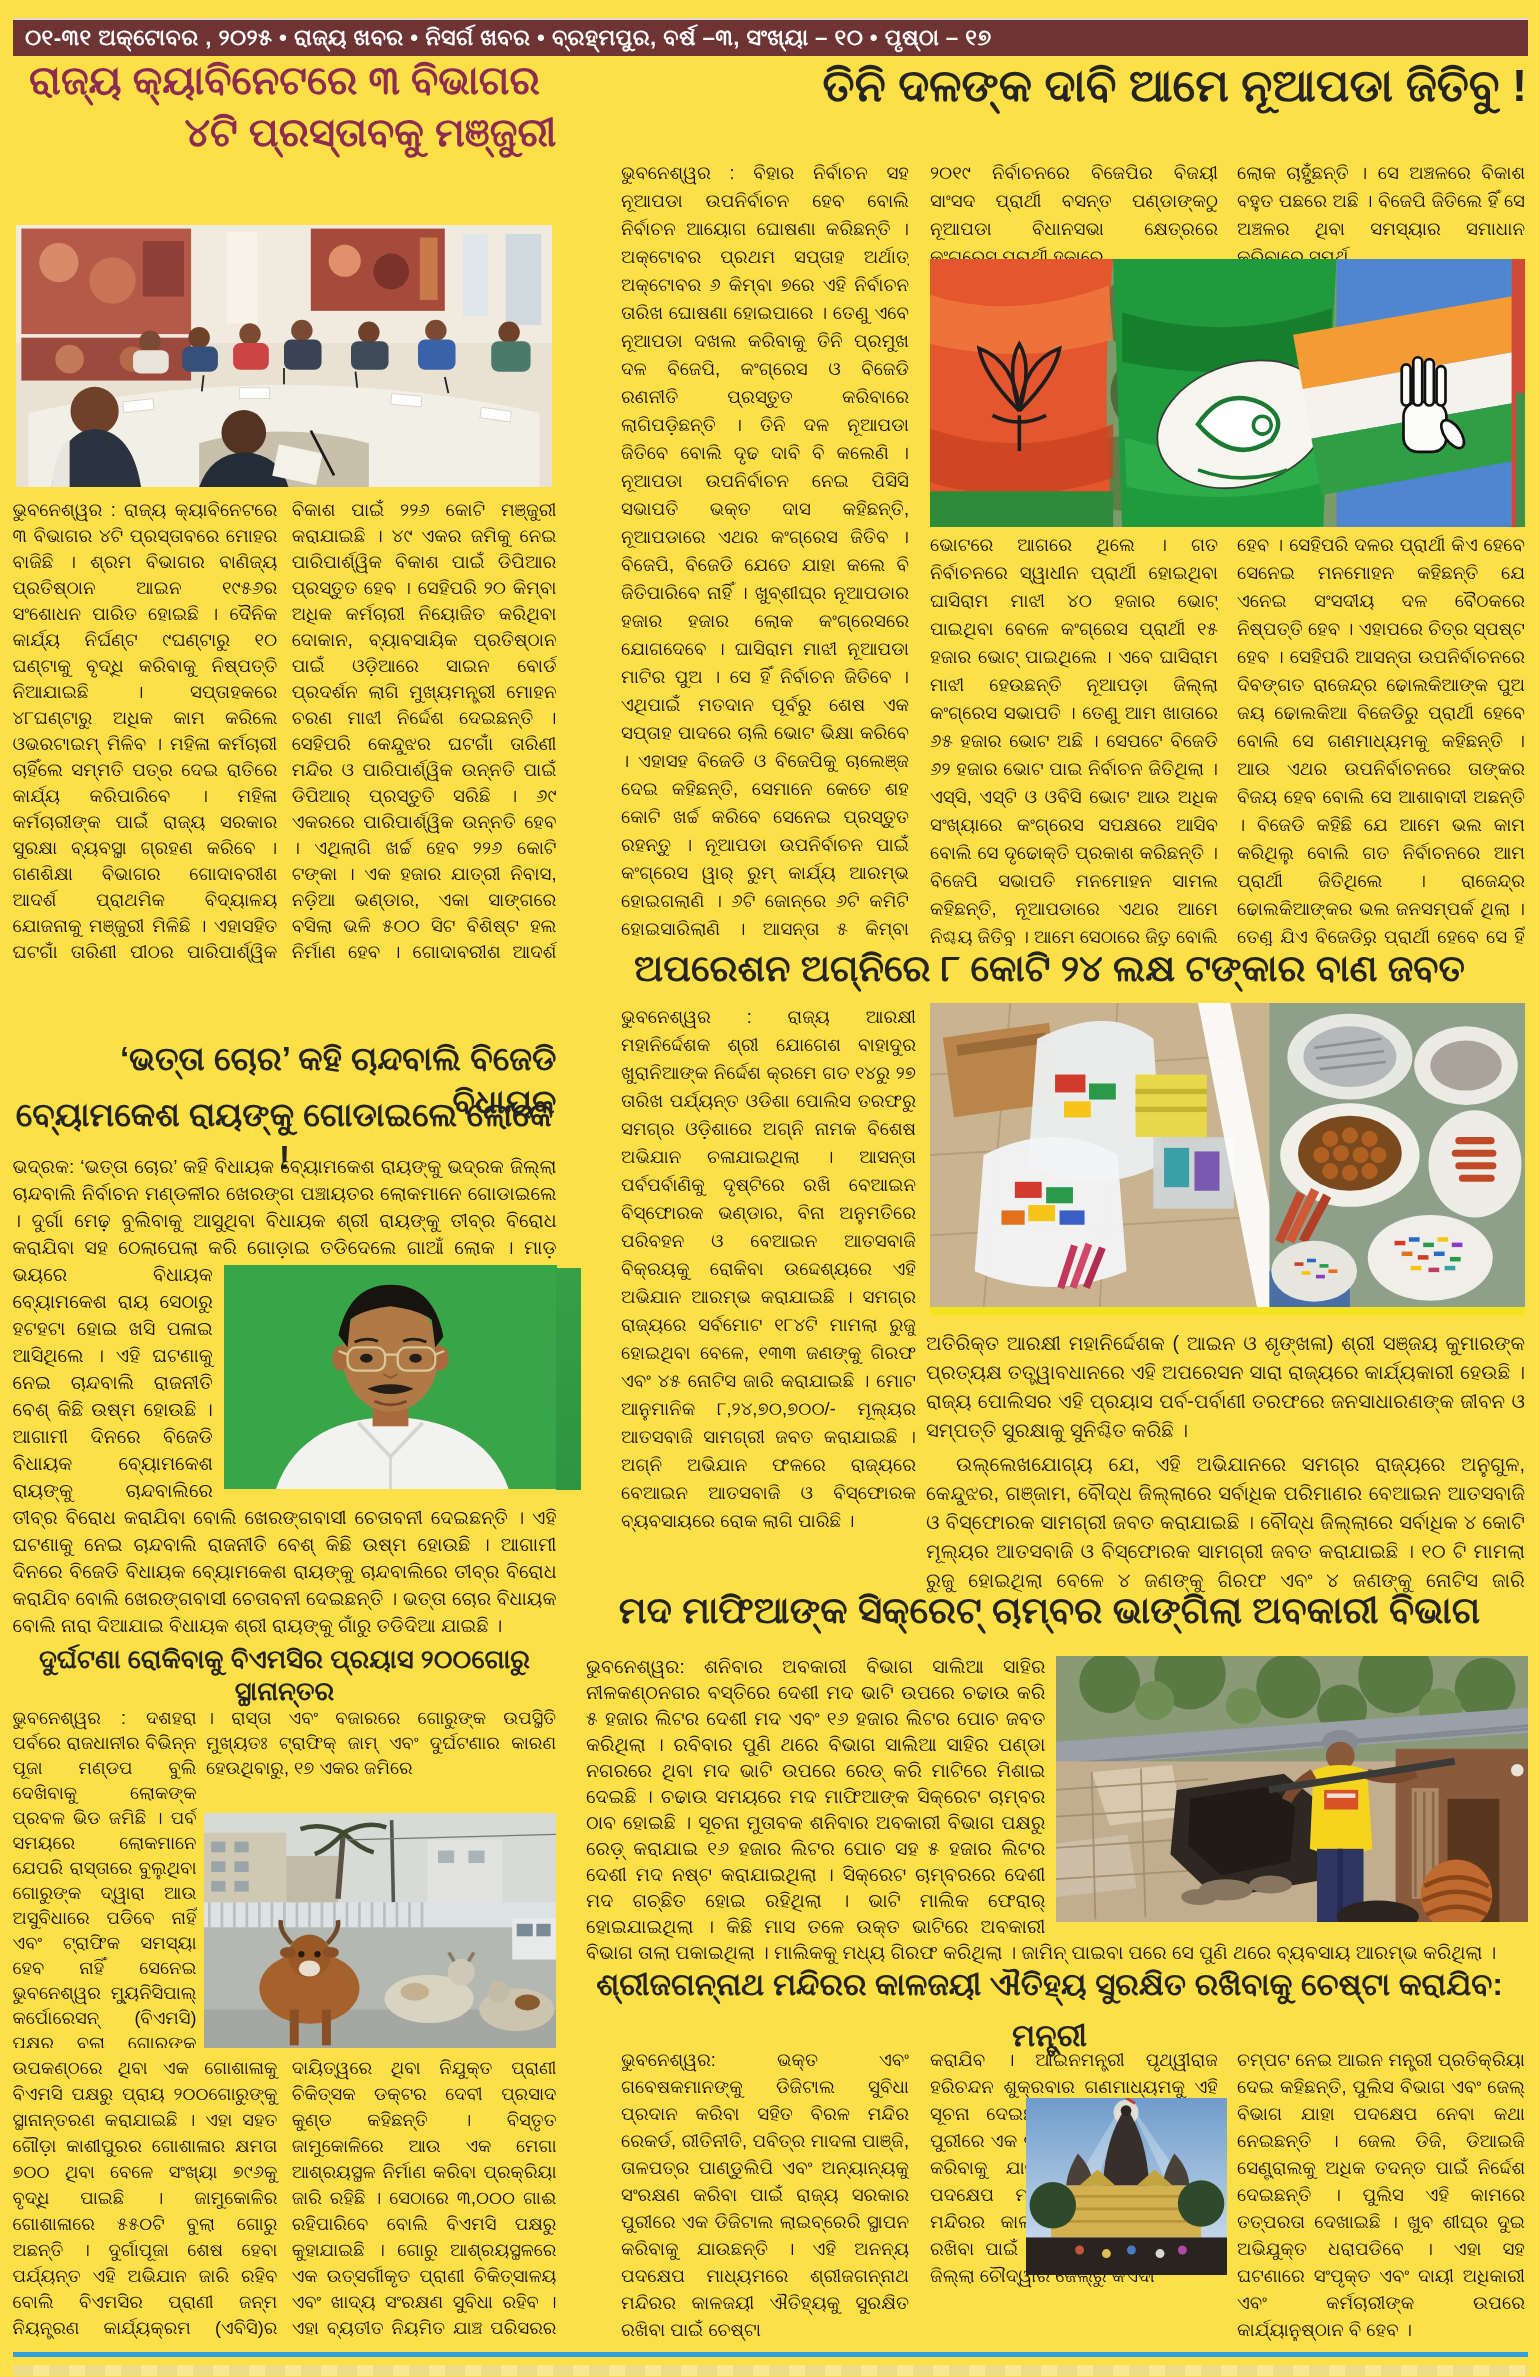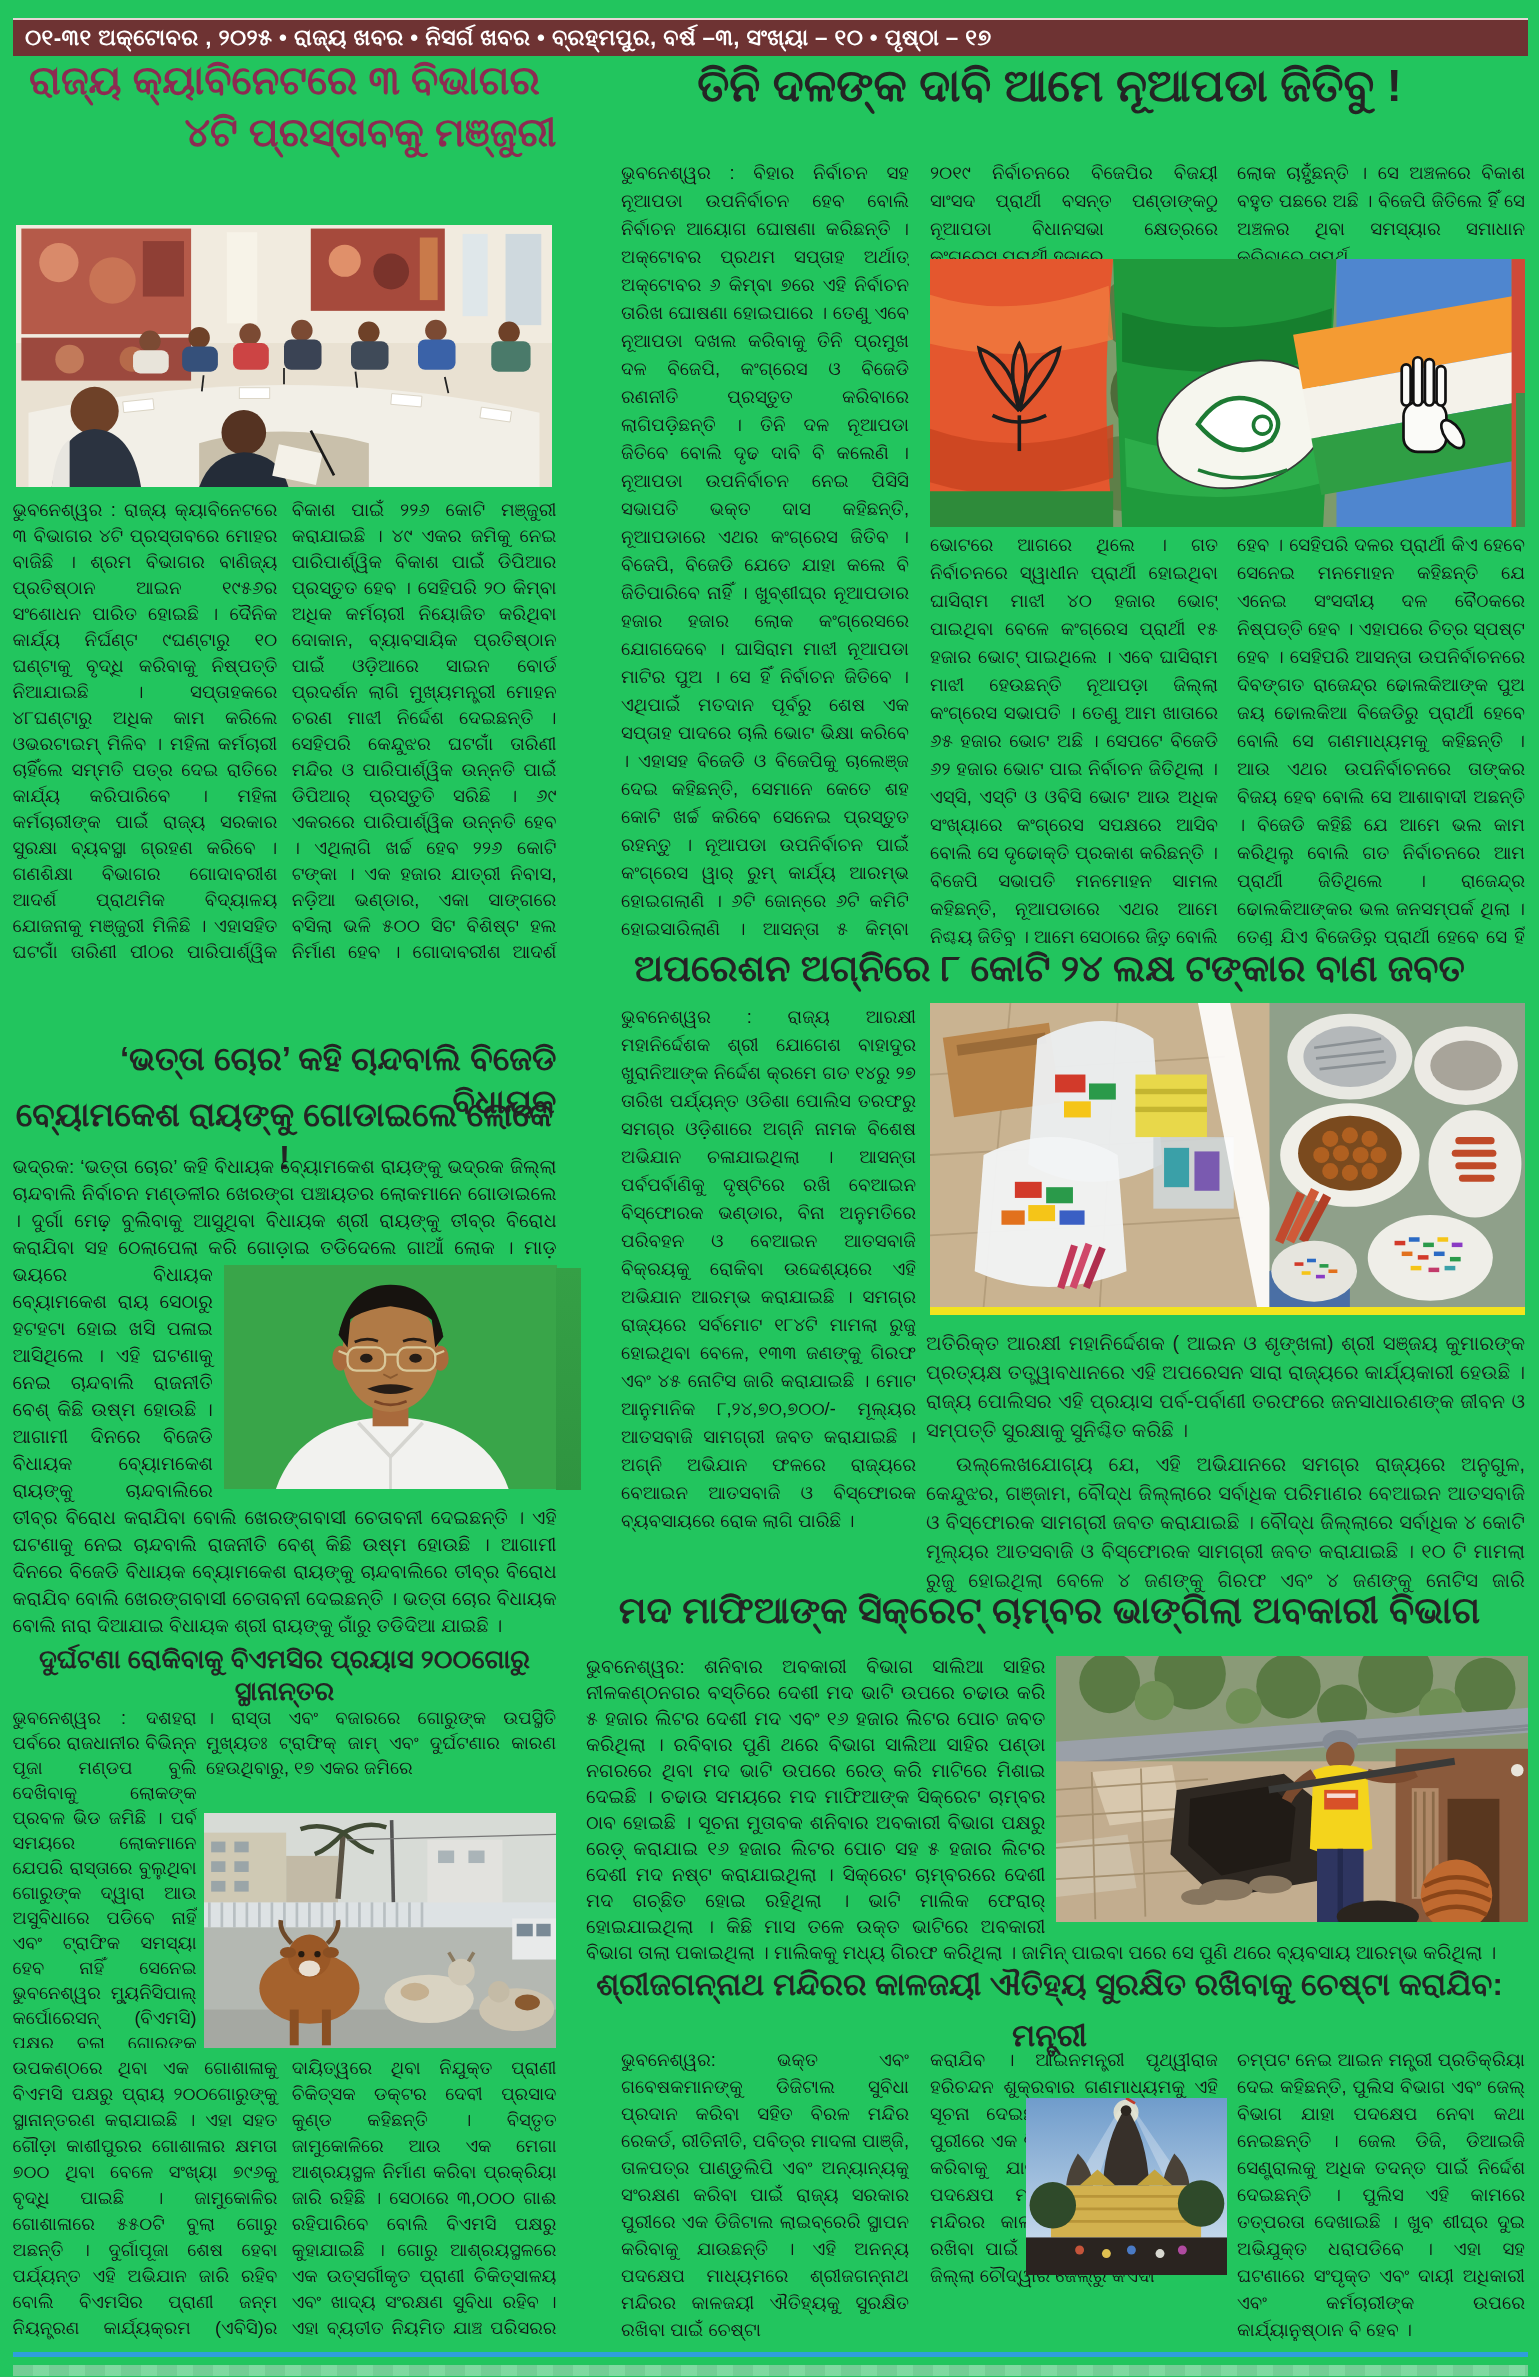--- a/index.html
+++ b/index.html
@@ -1,17 +1,17 @@
 <!DOCTYPE html>
 <html lang="or" style="font-size:14.3px"><head>
 <meta charset="utf-8">
 <style>
   html,body{margin:0;padding:0;background:#ffffff;}
   body{font-family:"Liberation Sans", sans-serif;color:#101010;}
-  .page{position:relative;width:1540px;height:2377px;background:#22c55e;overflow:hidden;}
+  .page{position:relative;width:1540px;height:2377px;background:#fde047;overflow:hidden;}
   .abs{position:absolute;}
   .masthead{background:#6e3333;color:#ffffff;font-size:22.4px;font-weight:bold;
     line-height:36px;padding:0 12.5px;letter-spacing:0.4px;border-top:2.7px solid #e6d6d6;
     white-space:nowrap;overflow:hidden;}
   .hl-maroon{color:#8d2b52;font-weight:bold;text-align:center;}
   .hl-dark{color:#242424;font-weight:bold;text-align:center;}
   .body-txt{font-size:18.3px;line-height:26px;text-align:justify;color:#141414;overflow:hidden;}
   .cols2{column-count:2;column-gap:14.3px;}
   .seg-top{overflow:hidden;}
   .photo{display:block;}
@@ -91,21 +91,21 @@
       <path d="M40 293 Q44 250 60 240 L60 293 Z" fill="#e8e6e0"></path>
       <circle cx="255" cy="232" r="25" fill="#553322"></circle>
       <path d="M205 293 Q218 256 255 254 Q295 256 305 293 Z" fill="#242c38"></path>
       <rect x="290" y="250" width="50" height="36" fill="#f4f1e8" transform="rotate(12 315 268)"></rect>
       <line x1="330" y1="230" x2="356" y2="280" stroke="#1a1a1a" stroke-width="3"></line>
     </svg>
   </div>
 
   <div class="abs body-txt cols2" style="left:12.5px;top:497px;width:544px;height:477px;">ଭୁବନେଶ୍ୱର : ରାଜ୍ୟ କ୍ୟାବିନେଟରେ ୩ ବିଭାଗର ୪ଟି ପ୍ରସ୍ତାବରେ ମୋହର ବାଜିଛି । ଶ୍ରମ ବିଭାଗର ବାଣିଜ୍ୟ ପ୍ରତିଷ୍ଠାନ ଆଇନ ୧୯୫୬ର ସଂଶୋଧନ ପାରିତ ହୋଇଛି । ଦୈନିକ କାର୍ଯ୍ୟ ନିର୍ଘଣ୍ଟ ୯ଘଣ୍ଟାରୁ ୧୦ ଘଣ୍ଟାକୁ ବୃଦ୍ଧି କରିବାକୁ ନିଷ୍ପତ୍ତି ନିଆଯାଇଛି । ସପ୍ତାହକରେ ୪୮ଘଣ୍ଟାରୁ ଅଧିକ କାମ କରିଲେ ଓଭରଟାଇମ୍ ମିଳିବ । ମହିଳା କର୍ମଚାରୀ ଚାହିଁଲେ ସମ୍ମତି ପତ୍ର ଦେଇ ରାତିରେ କାର୍ଯ୍ୟ କରିପାରିବେ । ମହିଳା କର୍ମଚାରୀଙ୍କ ପାଇଁ ରାଜ୍ୟ ସରକାର ସୁରକ୍ଷା ବ୍ୟବସ୍ଥା ଗ୍ରହଣ କରିବେ । ଗଣଶିକ୍ଷା ବିଭାଗର ଗୋଦାବରୀଶ ଆଦର୍ଶ ପ୍ରାଥମିକ ବିଦ୍ୟାଳୟ ଯୋଜନାକୁ ମଞ୍ଜୁରୀ ମିଳିଛି । ଏହାସହିତ ଘଟଗାଁ ତାରିଣୀ ପୀଠର ପାରିପାର୍ଶ୍ୱିକ ବିକାଶ ପାଇଁ ୨୨୬ କୋଟି ମଞ୍ଜୁରୀ କରାଯାଇଛି । ୪୯ ଏକର ଜମିକୁ ନେଇ ପାରିପାର୍ଶ୍ୱିକ ବିକାଶ ପାଇଁ ଡିପିଆର ପ୍ରସ୍ତୁତ ହେବ । ସେହିପରି ୨୦ କିମ୍ବା ଅଧିକ କର୍ମଚାରୀ ନିୟୋଜିତ କରିଥିବା ଦୋକାନ, ବ୍ୟାବସାୟିକ ପ୍ରତିଷ୍ଠାନ ପାଇଁ ଓଡ଼ିଆରେ ସାଇନ ବୋର୍ଡ ପ୍ରଦର୍ଶନ ଲାଗି ମୁଖ୍ୟମନ୍ତ୍ରୀ ମୋହନ ଚରଣ ମାଝୀ ନିର୍ଦ୍ଦେଶ ଦେଇଛନ୍ତି । ସେହିପରି କେନ୍ଦୁଝର ଘଟଗାଁ ତାରିଣୀ ମନ୍ଦିର ଓ ପାରିପାର୍ଶ୍ୱିକ ଉନ୍ନତି ପାଇଁ ଡିପିଆର୍ ପ୍ରସ୍ତୁତି ସରିଛି । ୬୯ ଏକରରେ ପାରିପାର୍ଶ୍ୱିକ ଉନ୍ନତି ହେବ । ଏଥିଲାଗି ଖର୍ଚ୍ଚ ହେବ ୨୨୬ କୋଟି ଟଙ୍କା । ଏକ ହଜାର ଯାତ୍ରୀ ନିବାସ, ନଡ଼ିଆ ଭଣ୍ଡାର, ଏକା ସାଙ୍ଗରେ ବସିଲା ଭଳି ୫୦୦ ସିଟ ବିଶିଷ୍ଟ ହଲ ନିର୍ମାଣ ହେବ । ଗୋଦାବରୀଶ ଆଦର୍ଶ ପ୍ରାଥମିକ ବିଦ୍ୟାଳୟ ଯୋଜନାରେ ବିଦ୍ୟାଳୟର ବିକାଶ ପାଇଁ ପ୍ରସ୍ତାବ ଅନୁମୋଦିତ ହୋଇଛି । ଶିକ୍ଷା ଅଧିକାର ଆଇନ ୨୦୦୯ର ଉଦ୍ଦେଶ୍ୟକୁ ପୂରଣ ପାଇଁ ସମନ୍ୱୟ ରକ୍ଷା କରି ପ୍ରତି ପଞ୍ଚାୟତ ପ୍ରାଥମିକ ସ୍ତରରେ ଗୋଟିଏ ଲେଖାଏଁ ବିଦ୍ୟାଳୟ ସ୍ଥାପନ ହେବ । ୩ ବର୍ଷ ପର୍ଯ୍ୟନ୍ତ ପ୍ରଥମ ପର୍ଯ୍ୟାୟରେ ୨ ହଜାର ୨୦୦ଟି ବିଦ୍ୟାଳୟ ନିର୍ମାଣ ହେବ । ଏଥିଲାଗି ଖର୍ଚ୍ଚ ହେବ ୧୨ ଶହ କୋଟି ଟଙ୍କା । ୪ କୋଟି ରୁ ଅଧିକ ଟଙ୍କା ଗୋଟିଏ ବିଦ୍ୟାଳୟ ପାଇଁ ଖର୍ଚ୍ଚ ହେବ । ପ୍ରଥମ ପର୍ଯ୍ୟାୟରେ ୩ ବର୍ଷ ଏବଂ ପରେ ସମସ୍ତ ପଞ୍ଚାୟତରେ ନିର୍ମାଣ କରାଯିବ ।</div>
 
-  <div class="abs hl-dark" style="left:572px;top:59px;width:955px;font-size:45px;line-height:54px;">ତିନି ଦଳଙ୍କ ଦାବି ଆମେ ନୂଆପଡା ଜିତିବୁ !</div>
+  <div class="abs hl-dark" style="left:572px;top:59px;width:955px;font-size:45px;line-height:54px;text-align:right;">ତିନି ଦଳଙ୍କ ଦାବି ଆମେ ନୂଆପଡା ଜିତିବୁ !</div>
 
   <div class="abs body-txt" style="left:621px;top:159px;width:288px;height:787px;line-height:28px;">ଭୁବନେଶ୍ୱର : ବିହାର ନିର୍ବାଚନ ସହ ନୂଆପଡା ଉପନିର୍ବାଚନ ହେବ ବୋଲି ନିର୍ବାଚନ ଆୟୋଗ ଘୋଷଣା କରିଛନ୍ତି । ଅକ୍ଟୋବର ପ୍ରଥମ ସପ୍ତାହ ଅର୍ଥାତ୍ ଅକ୍ଟୋବର ୬ କିମ୍ବା ୭ରେ ଏହି ନିର୍ବାଚନ ତାରିଖ ଘୋଷଣା ହୋଇପାରେ । ତେଣୁ ଏବେ ନୂଆପଡା ଦଖଲ କରିବାକୁ ତିନି ପ୍ରମୁଖ ଦଳ ବିଜେପି, କଂଗ୍ରେସ ଓ ବିଜେଡି ରଣନୀତି ପ୍ରସ୍ତୁତ କରିବାରେ ଲାଗିପଡ଼ିଛନ୍ତି । ତିନି ଦଳ ନୂଆପଡା ଜିତିବେ ବୋଲି ଦୃଢ ଦାବି ବି କଲେଣି । ନୂଆପଡା ଉପନିର୍ବାଚନ ନେଇ ପିସିସି ସଭାପତି ଭକ୍ତ ଦାସ କହିଛନ୍ତି, ନୂଆପଡାରେ ଏଥର କଂଗ୍ରେସ ଜିତିବ । ବିଜେପି, ବିଜେଡି ଯେତେ ଯାହା କଲେ ବି ଜିତିପାରିବେ ନାହିଁ । ଖୁବ୍‌ଶୀଘ୍ର ନୂଆପଡାର ହଜାର ହଜାର ଲୋକ କଂଗ୍ରେସରେ ଯୋଗଦେବେ । ଘାସିରାମ ମାଝୀ ନୂଆପଡା ମାଟିର ପୁଅ । ସେ ହିଁ ନିର୍ବାଚନ ଜିତିବେ । ଏଥିପାଇଁ ମତଦାନ ପୂର୍ବରୁ ଶେଷ ଏକ ସପ୍ତାହ ପାଦରେ ଚାଲି ଭୋଟ ଭିକ୍ଷା କରିବେ । ଏହାସହ ବିଜେଡି ଓ ବିଜେପିକୁ ଚାଲେଞ୍ଜ ଦେଇ କହିଛନ୍ତି, ସେମାନେ କେତେ ଶହ କୋଟି ଖର୍ଚ୍ଚ କରିବେ ସେନେଇ ପ୍ରସ୍ତୁତ ରହନ୍ତୁ । ନୂଆପଡା ଉପନିର୍ବାଚନ ପାଇଁ କଂଗ୍ରେସ ୱାର୍ ରୁମ୍ କାର୍ଯ୍ୟ ଆରମ୍ଭ ହୋଇଗଲାଣି । ୬ଟି ଜୋନ୍‌ରେ ୬ଟି କମିଟି ହୋଇସାରିଲାଣି । ଆସନ୍ତା ୫ କିମ୍ବା ୬ତାରିଖରେ ନୂଆପଡା ଯିବି । ଏହାସହ ଗତ ଦୁଇ ନିର୍ବାଚନର ଭୋଟ୍ ଅଙ୍କ ବୁଝାଇ କହିଛନ୍ତି,</div>
 
   <div class="abs" style="left:930px;top:159px;width:288px;height:787px;">
     <div class="body-txt seg-top" style="height:100px;line-height:28px;">୨୦୧୯ ନିର୍ବାଚନରେ ବିଜେପିର ବିଜୟୀ ସାଂସଦ ପ୍ରାର୍ଥୀ ବସନ୍ତ ପଣ୍ଡାଙ୍କଠୁ ନୂଆପଡା ବିଧାନସଭା କ୍ଷେତ୍ରରେ କଂଗ୍ରେସ ପ୍ରାର୍ଥୀ ହଜାରେ</div>
     <div class="body-txt" style="margin-top:272px;height:415px;line-height:28px;">ଭୋଟରେ ଆଗରେ ଥିଲେ । ଗତ ନିର୍ବାଚନରେ ସ୍ୱାଧୀନ ପ୍ରାର୍ଥୀ ହୋଇଥିବା ଘାସିରାମ ମାଝୀ ୪୦ ହଜାର ଭୋଟ୍ ପାଇଥିବା ବେଳେ କଂଗ୍ରେସ ପ୍ରାର୍ଥୀ ୧୫ ହଜାର ଭୋଟ୍ ପାଇଥିଲେ । ଏବେ ଘାସିରାମ ମାଝୀ ହେଉଛନ୍ତି ନୂଆପଡ଼ା ଜିଲ୍ଲା କଂଗ୍ରେସ ସଭାପତି । ତେଣୁ ଆମ ଖାତାରେ ୬୫ ହଜାର ଭୋଟ ଅଛି । ସେପଟେ ବିଜେଡି ୬୨ ହଜାର ଭୋଟ ପାଇ ନିର୍ବାଚନ ଜିତିଥିଲା । ଏସ୍‌ସି, ଏସ୍‌ଟି ଓ ଓବିସି ଭୋଟ ଆଉ ଅଧିକ ସଂଖ୍ୟାରେ କଂଗ୍ରେସ ସପକ୍ଷରେ ଆସିବ ବୋଲି ସେ ଦୃଢୋକ୍ତି ପ୍ରକାଶ କରିଛନ୍ତି । ବିଜେପି ସଭାପତି ମନମୋହନ ସାମଲ କହିଛନ୍ତି, ନୂଆପଡାରେ ଏଥର ଆମେ ନିଶ୍ଚୟ ଜିତିବୁ । ଆମେ ସେଠାରେ ଜିତୁ ବୋଲି</div>
   </div>
 
   <div class="abs" style="left:1237px;top:159px;width:288px;height:787px;">
     <div class="body-txt seg-top" style="height:100px;line-height:28px;">ଲୋକ ଚାହୁଁଛନ୍ତି । ସେ ଅଞ୍ଚଳରେ ବିକାଶ ବହୁତ ପଛରେ ଅଛି । ବିଜେପି ଜିତିଲେ ହିଁ ସେ ଅଞ୍ଚଳର ଥିବା ସମସ୍ୟାର ସମାଧାନ କରିବାରେ ସମର୍ଥ</div>

